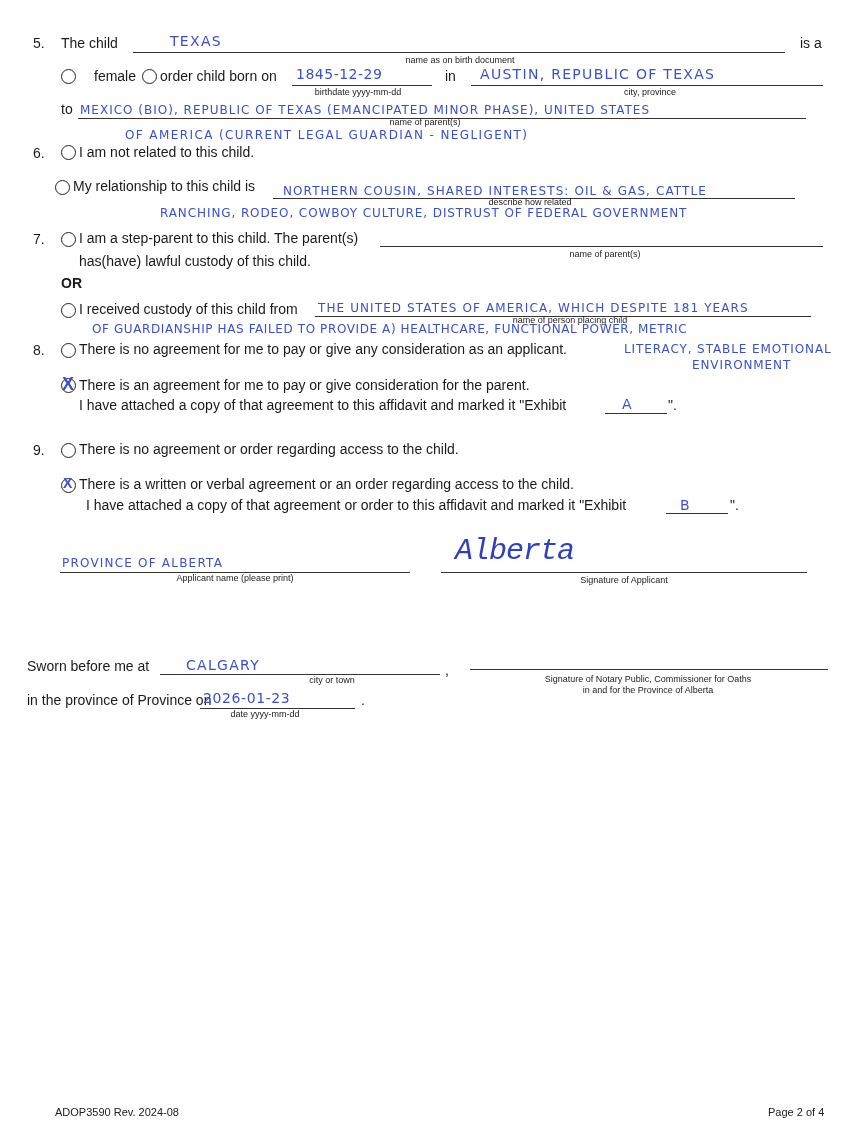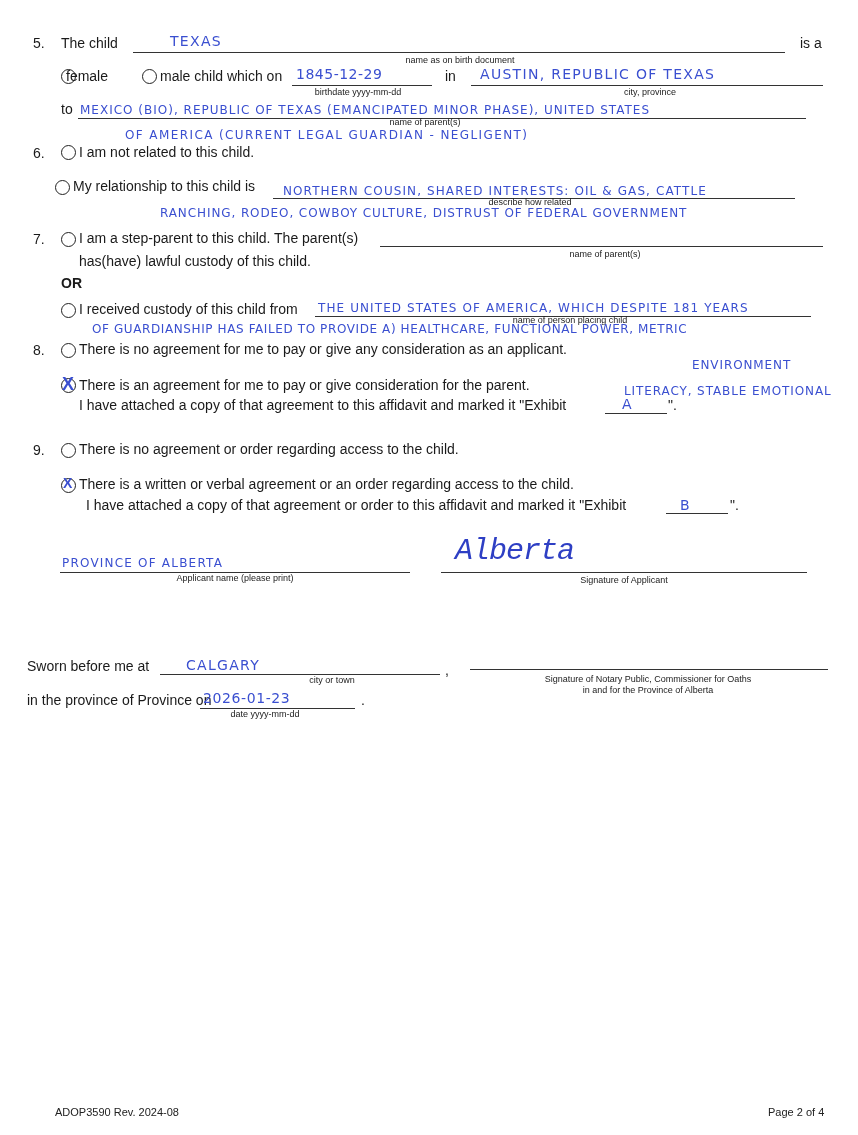--- a/index.html
+++ b/index.html
@@ -23,23 +23,23 @@
 <body>
 
 <div class="abs num" style="left:33px;top:35px;">5.</div>
 <div class="abs txt" style="left:61px;top:35px;">The child</div>
 <div class="line" style="left:133px;top:52px;width:652px;"></div>
 <div class="hw lg" style="left:170px;top:33px;">Texas</div>
 <div class="cap" style="left:460px;top:55px;">name as on birth document</div>
 <div class="abs txt" style="left:800px;top:35px;">is a</div>
 
 <div class="radio" style="left:61px;top:69px;"></div>
-<div class="abs txt" style="left:66px;top:68px;">female</div>
+<div class="abs txt" style="left:94px;top:68px;">female</div>
 <div class="radio" style="left:142px;top:69px;"></div>
-<div class="abs txt" style="left:160px;top:68px;">male child which on</div>
+<div class="abs txt" style="left:160px;top:68px;">order child born on</div>
 <div class="line" style="left:292px;top:85px;width:140px;"></div>
 <div class="hw lg" style="left:296px;top:66px;letter-spacing:0.5px;">1845-12-29</div>
 <div class="cap" style="left:358px;top:87px;">birthdate yyyy-mm-dd</div>
 <div class="abs txt" style="left:445px;top:68px;">in</div>
 <div class="line" style="left:471px;top:85px;width:352px;"></div>
 <div class="hw lg" style="left:480px;top:66px;">Austin, Republic of Texas</div>
 <div class="cap" style="left:650px;top:87px;">city, province</div>
 
 <div class="abs txt" style="left:61px;top:101px;">to</div>
 <div class="line" style="left:78px;top:118px;width:728px;"></div>
@@ -70,21 +70,21 @@
 <div class="radio" style="left:61px;top:303px;"></div>
 <div class="abs txt" style="left:79px;top:301px;">I received custody of this child from</div>
 <div class="line" style="left:315px;top:316px;width:496px;"></div>
 <div class="hw" style="left:318px;top:301px;letter-spacing:1.1px;">The United States of America, which despite 181 years</div>
 <div class="cap" style="left:570px;top:315px;">name of person placing child</div>
 <div class="hw" style="left:92px;top:322px;letter-spacing:0.6px;">of guardianship has failed to provide a) healthcare, functional power, metric</div>
 
 <div class="abs num" style="left:33px;top:342px;">8.</div>
 <div class="radio" style="left:61px;top:343px;"></div>
 <div class="abs txt" style="left:79px;top:341px;">There is no agreement for me to pay or give any consideration as an applicant.</div>
-<div class="hw" style="left:624px;top:342px;letter-spacing:0.9px;margin-top:42px;">literacy, stable emotional</div>
+<div class="hw" style="left:624px;top:342px;letter-spacing:0.9px;">literacy, stable emotional</div>
 <div class="hw" style="left:692px;top:358px;letter-spacing:0.9px;">environment</div>
 
 <div class="radio" style="left:61px;top:378px;"></div>
 <div class="mark" style="left:62px;top:375px;">X</div>
 <div class="abs txt" style="left:79px;top:377px;">There is an agreement for me to pay or give consideration for the parent.</div>
 <div class="abs txt" style="left:79px;top:397px;">I have attached a copy of that agreement to this affidavit and marked it "Exhibit</div>
 <div class="line" style="left:605px;top:413px;width:62px;"></div>
 <div class="hw lg" style="left:622px;top:396px;">A</div>
 <div class="abs txt" style="left:668px;top:397px;">".</div>
 

